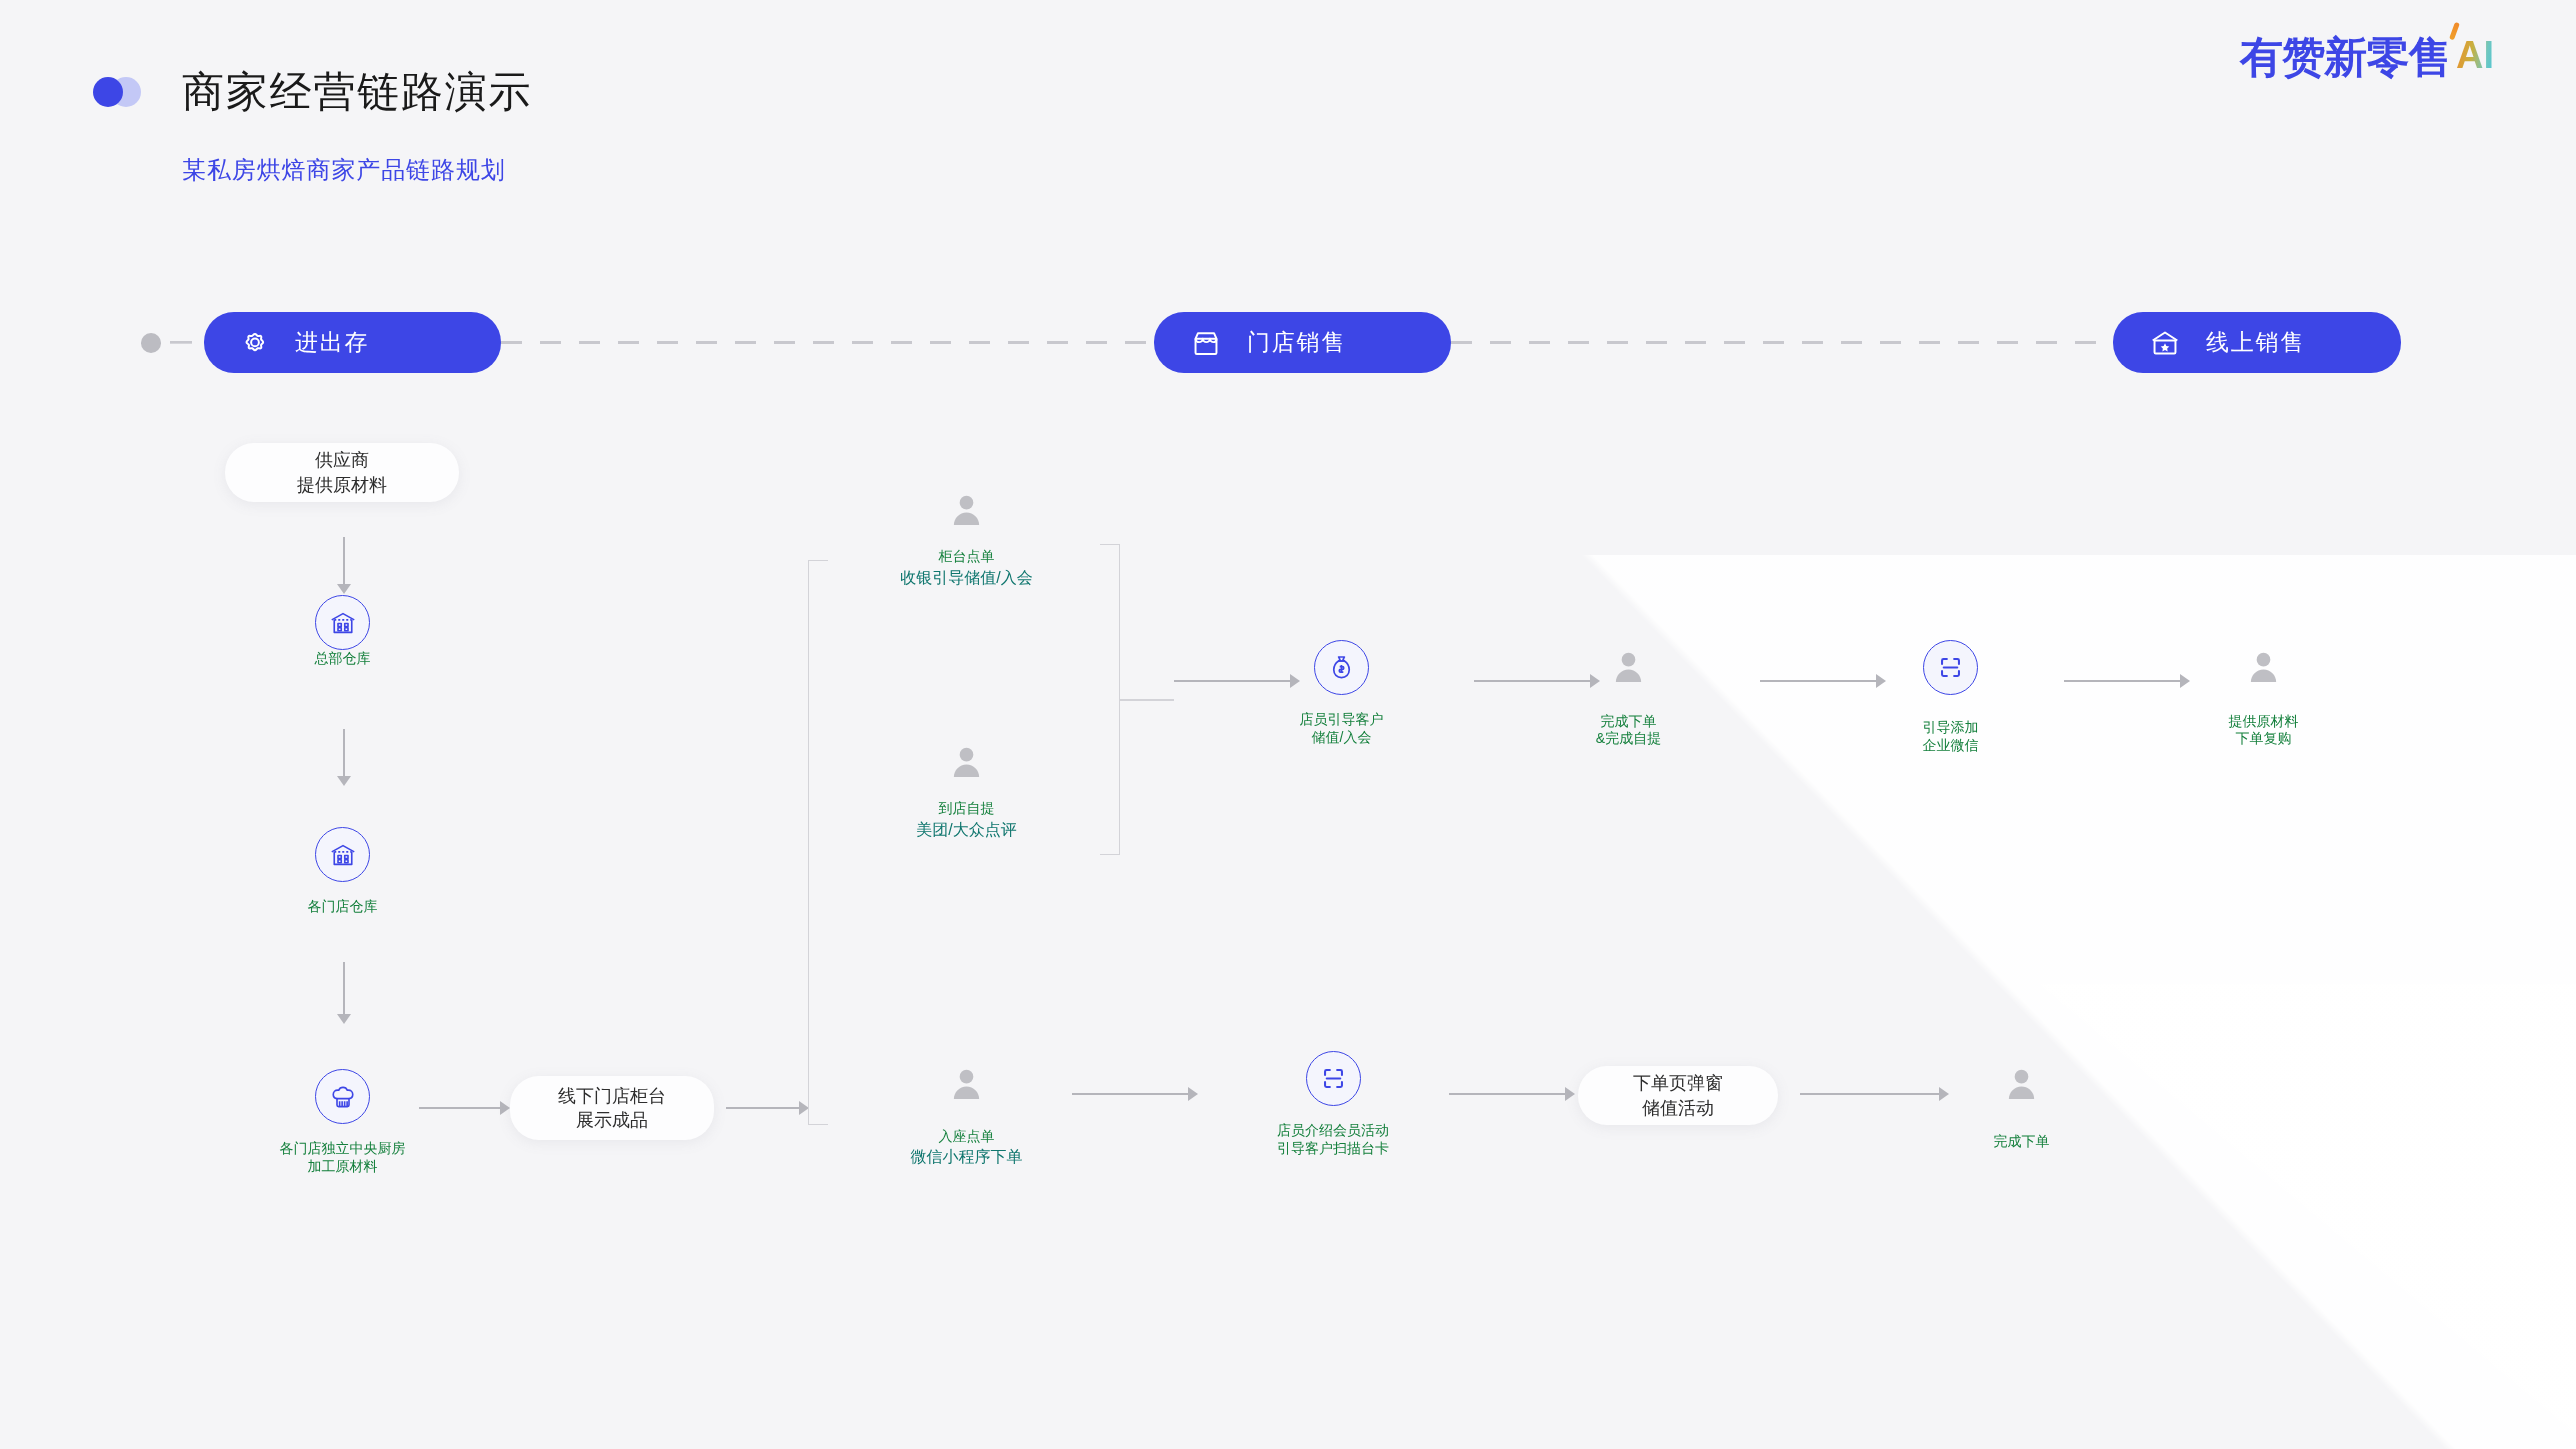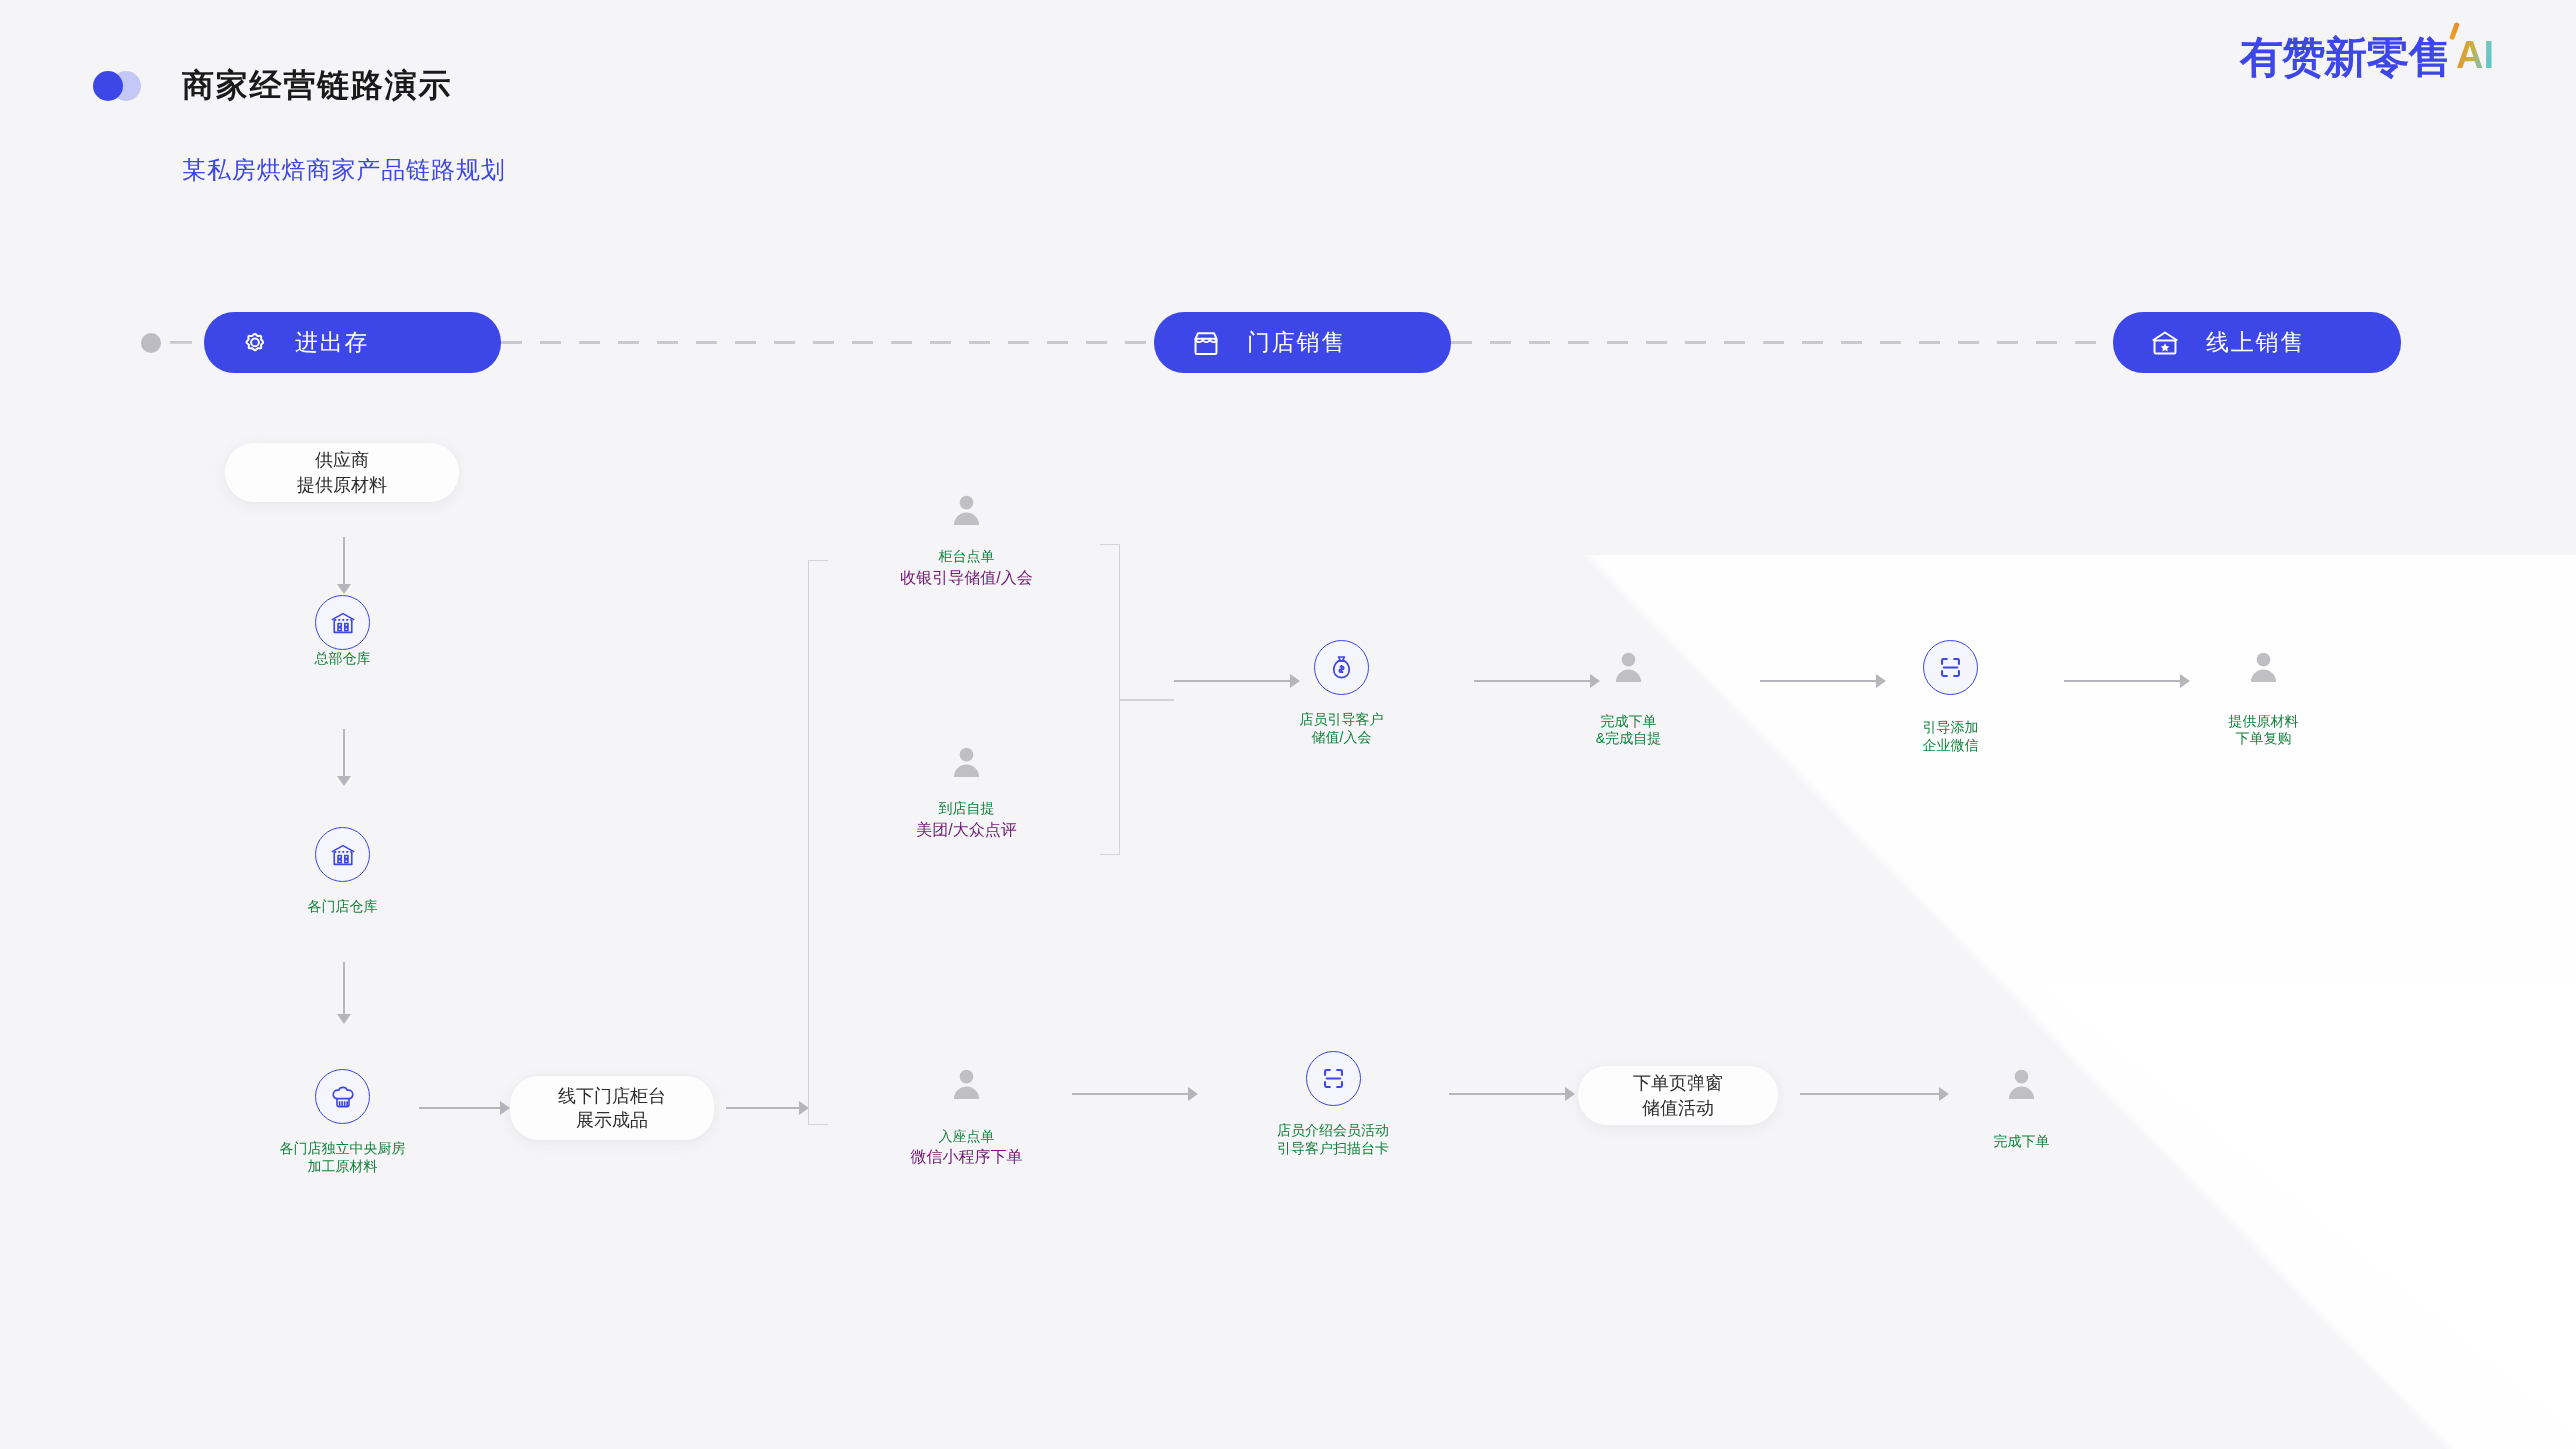--- a/index.html
+++ b/index.html
@@ -26,21 +26,21 @@
     pointer-events: none;
   }
 
   
   .header { position: absolute; left: 0; top: 0; width: 100%; height: 224px; }
   .title-row { position: absolute; left: 93px; top: 64px; display: flex; align-items: center; }
   .dot-mark { position: relative; width: 59px; height: 30px; margin-right: 30px; }
   .dot-mark i { position: absolute; top: 0; width: 30px; height: 30px; border-radius: 50%; display:block; }
   .dot-mark i.a { left: 0; background: #3d46e6; z-index: 2; }
   .dot-mark i.b { left: 18px; background: #c3c8f6; z-index: 1; }
-  .page-title { font-size: 32px; color: #1a1a1a; letter-spacing: 1.8px; font-weight: 700; }
+  .page-title { font-size: 42px; color: #1a1a1a; letter-spacing: 1.8px; font-weight: 400; }
   .page-subtitle { position: absolute; left: 182px; top: 154px; font-size: 24px; color: #3d46e6; letter-spacing: 0.9px; }
 
   .brand { position: absolute; right: 82px; top: 36px; display: flex; }
   .brand-cn { font-size: 43px; font-weight: 700; color: #3d46e6; letter-spacing: -0.9px; line-height: 1; }
   .brand-ai { position: relative; margin-left: 5.4px; font-size: 38px; font-weight: 600; line-height: 1;
     background: linear-gradient(100deg,#f08a2b 0%, #c9b03f 40%, #6fc7c0 75%, #49c5d8 100%);
     -webkit-background-clip: text; background-clip: text; color: transparent; }
   .brand-tick { position: absolute; left: -3.6px; top: -14.3px; width: 4.5px; height: 18px;
     background: linear-gradient(180deg,#f08a2b,#f0a02b); transform: rotate(20deg); border-radius: 2.7px; }
   .rail-dot { position: absolute; left: 141px; top: 333px; width: 19.7px; height: 19.7px; border-radius: 50%; background: #bcbcc2; }
@@ -58,21 +58,21 @@
   }
   .pill-phase .ph-label { color: #fff; font-size: 23px; letter-spacing: 1.8px; white-space: nowrap; }
   .pill-phase svg { display: block; }
   .pill-p1 { left: 204px; width: 297px; }
   .pill-p2 { left: 1154px; width: 297px; }
   .pill-p3 { left: 2113px; width: 288px; }
 
   
   .node { position: absolute; text-align: center; }
   .node .label { font-size: 14px; color: #15803d; line-height: 1.26; white-space: nowrap; }
-  .node .sub   { font-size: 16px; color: #701a75; line-height: 1.3; white-space: nowrap; margin-top: 1.8px; }
+  .node .sub   { font-size: 16px; color: #0f766e; line-height: 1.3; white-space: nowrap; margin-top: 1.8px; }
 
   .circ {
     width: 55px; height: 55px; border-radius: 50%;
     border: 1.8px solid #3d46e6; background: #f4f5fd;
     display: flex; align-items: center; justify-content: center;
     margin: 0 auto;
   }
   .person { width: 41px; height: 41px; margin: 0 auto; }
 
   .soft-pill {

